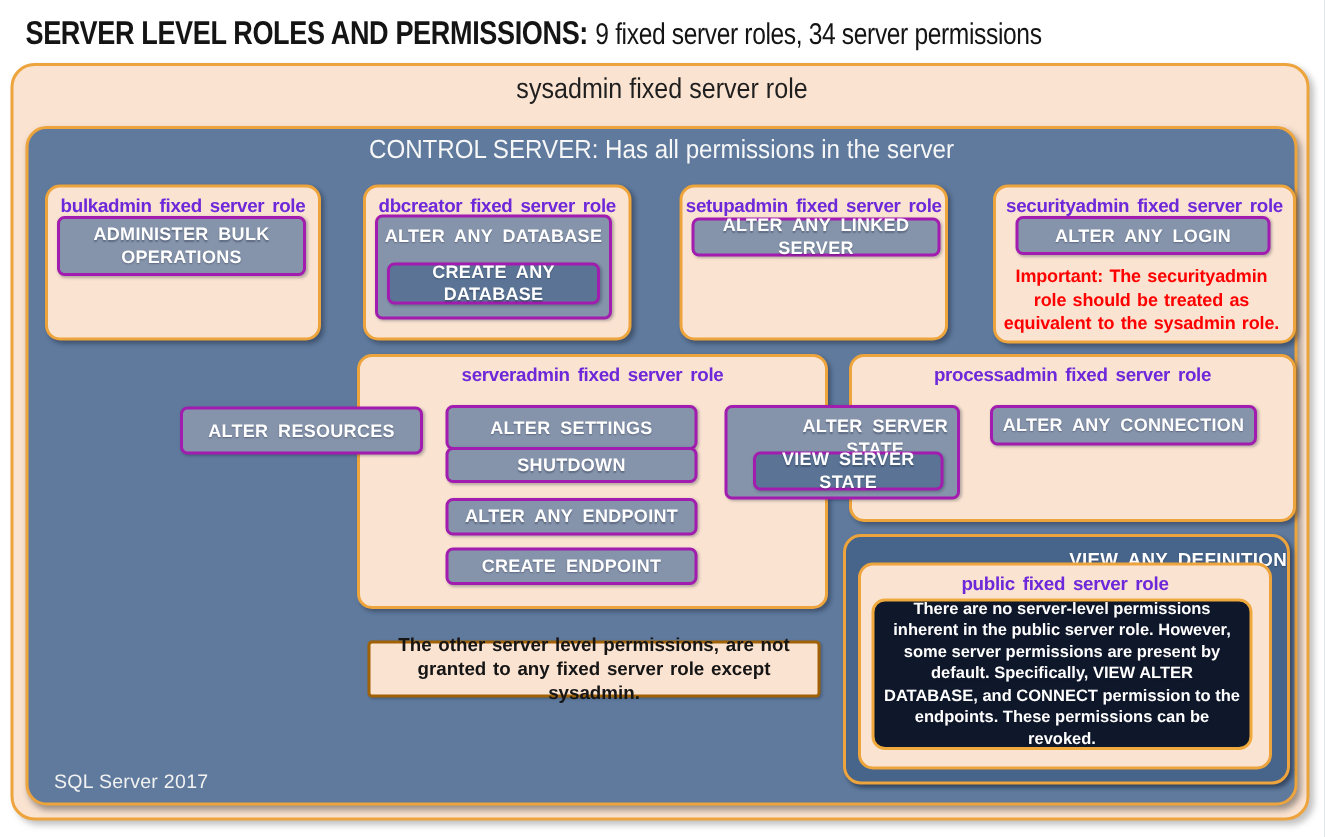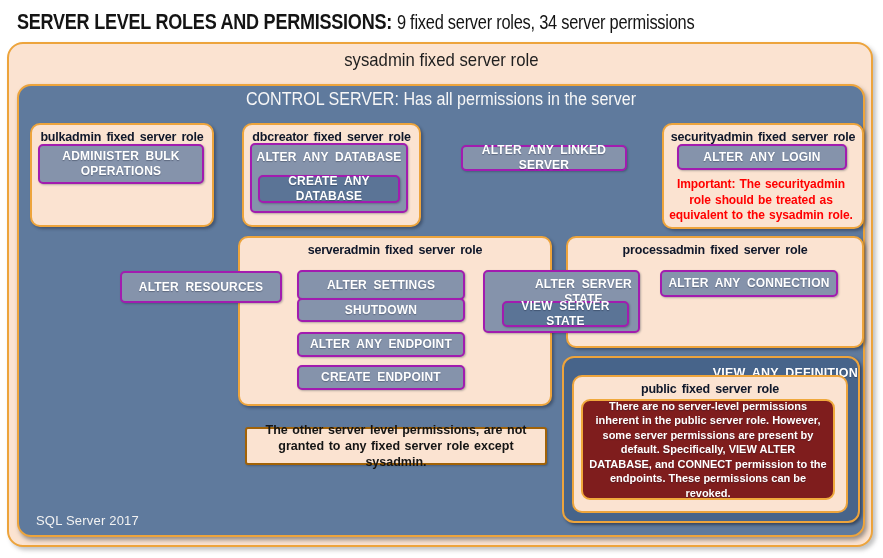--- a/index.html
+++ b/index.html
@@ -22,21 +22,21 @@
   .control-box{position:absolute;left:17px;top:84px;width:844px;height:449px;
     background:#5F7A9D;border:2px solid #EDA43C;border-radius:14px;
     box-shadow:2px 3px 4px rgba(60,60,60,0.5);}
   .control-label{position:absolute;left:0;top:89px;width:100%;text-align:center;
     font-size:17.5px;color:#f7f7f7;}
   .control-label span{display:inline-block;transform:scaleX(0.92);transform-origin:center;}
 
   .role-box{position:absolute;background:#FBE3D1;border:2px solid #EDA43C;border-radius:10px;
     box-shadow:2px 2px 3px rgba(30,40,60,0.45);}
   .role-title{padding-top:5px;text-align:center;font-size:12.5px;font-weight:bold;
-    color:#0f172a;letter-spacing:-0.2px;word-spacing:2px;}
+    color:#6d28d9;letter-spacing:-0.2px;word-spacing:2px;}
 
   .perm{position:absolute;background:#8593AB;border:2px solid #a21caf;border-radius:5px;
     color:#fff;font-weight:bold;font-size:12px;letter-spacing:0.2px;word-spacing:3px;
     display:flex;align-items:center;justify-content:center;text-align:center;
     text-shadow:0 1px 1px rgba(20,30,50,0.35);box-shadow:1px 1px 2px rgba(20,30,50,0.3);
     line-height:1.25;box-sizing:border-box;}
   .perm.dark{background:#5B7496;}
   .perm.container{display:block;}
   .perm.container .perm-label{display:block;padding-top:5px;text-align:center;}
 
@@ -50,21 +50,21 @@
     box-shadow:1px 1px 2px rgba(20,30,50,0.3);}
 
   .vad-box{position:absolute;left:562px;top:356px;width:294px;height:163px;
     background:#47648A;border:2px solid #EDA43C;border-radius:12px;
     box-shadow:2px 2px 3px rgba(10,20,40,0.5);}
   .vad-label{padding-top:8px;text-align:right;color:#fff;font-weight:bold;font-size:12.5px;
     letter-spacing:0.2px;word-spacing:3px;text-shadow:0 1px 1px rgba(20,30,50,0.4);}
   .public-box{position:absolute;left:8px;top:17px;width:272px;height:134px;
     background:#FBE3D1;border:2px solid #EDA43C;border-radius:10px;}
   .public-desc{position:absolute;left:7px;top:22px;width:254px;height:101px;
-    background:#7f1d1d;border:2px solid #F0A93C;border-radius:9px;
+    background:#0f172a;border:2px solid #F0A93C;border-radius:9px;
     color:#fff;font-weight:bold;font-size:11px;line-height:1.32;text-align:center;
     display:flex;align-items:center;justify-content:center;padding:2px 6px;box-sizing:border-box;
     text-shadow:0 1px 1px rgba(20,30,50,0.35);}
 
   .footer{position:absolute;left:36px;top:513px;color:#f2f2f2;font-size:13px;letter-spacing:0.2px;}
 </style>
 </head>
 <body>
 
 <div class="canvas">
@@ -77,20 +77,23 @@
   <div class="sysadmin-label"><span>sysadmin fixed server role</span></div>
 
   <div class="control-box"></div>
   <div class="control-label"><span>CONTROL SERVER: Has all permissions in the server</span></div>
 
   <div class="role-box" style="left:30px;top:123px;width:180px;height:100px;">
     <div class="role-title">bulkadmin fixed server role</div>
   </div>
   <div class="role-box" style="left:242px;top:123px;width:175px;height:100px;">
     <div class="role-title">dbcreator fixed server role</div>
+  </div>
+  <div class="role-box" style="left:453px;top:123px;width:175px;height:100px;">
+    <div class="role-title">setupadmin fixed server role</div>
   </div>
   <div class="role-box" style="left:662px;top:123px;width:198px;height:102px;">
     <div class="role-title">securityadmin fixed server role</div>
   </div>
 
   <div class="perm" style="left:38px;top:144px;width:166px;height:40px;">ADMINISTER BULK OPERATIONS</div>
 
   <div class="perm container" style="left:250px;top:143px;width:158px;height:70px;">
     <span class="perm-label">ALTER ANY DATABASE</span>
     <div class="perm dark" style="left:6px;top:30px;width:142px;height:28px;">CREATE ANY DATABASE</div>

